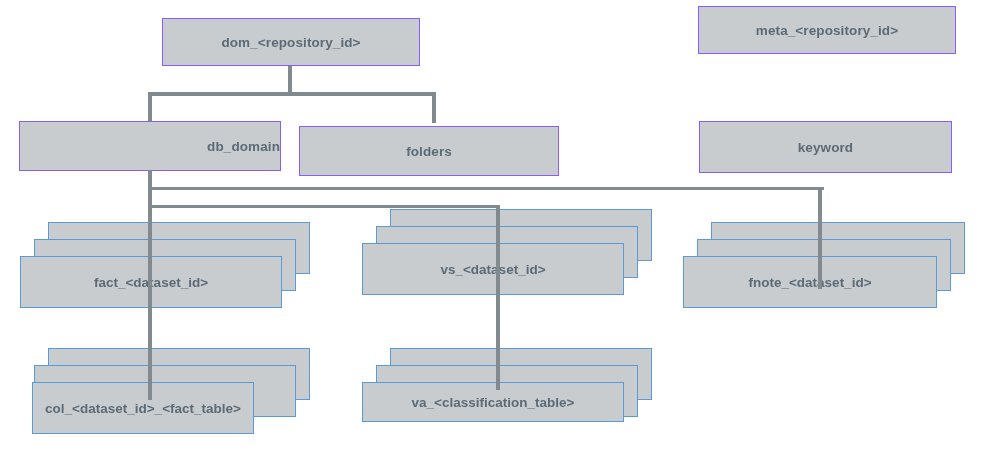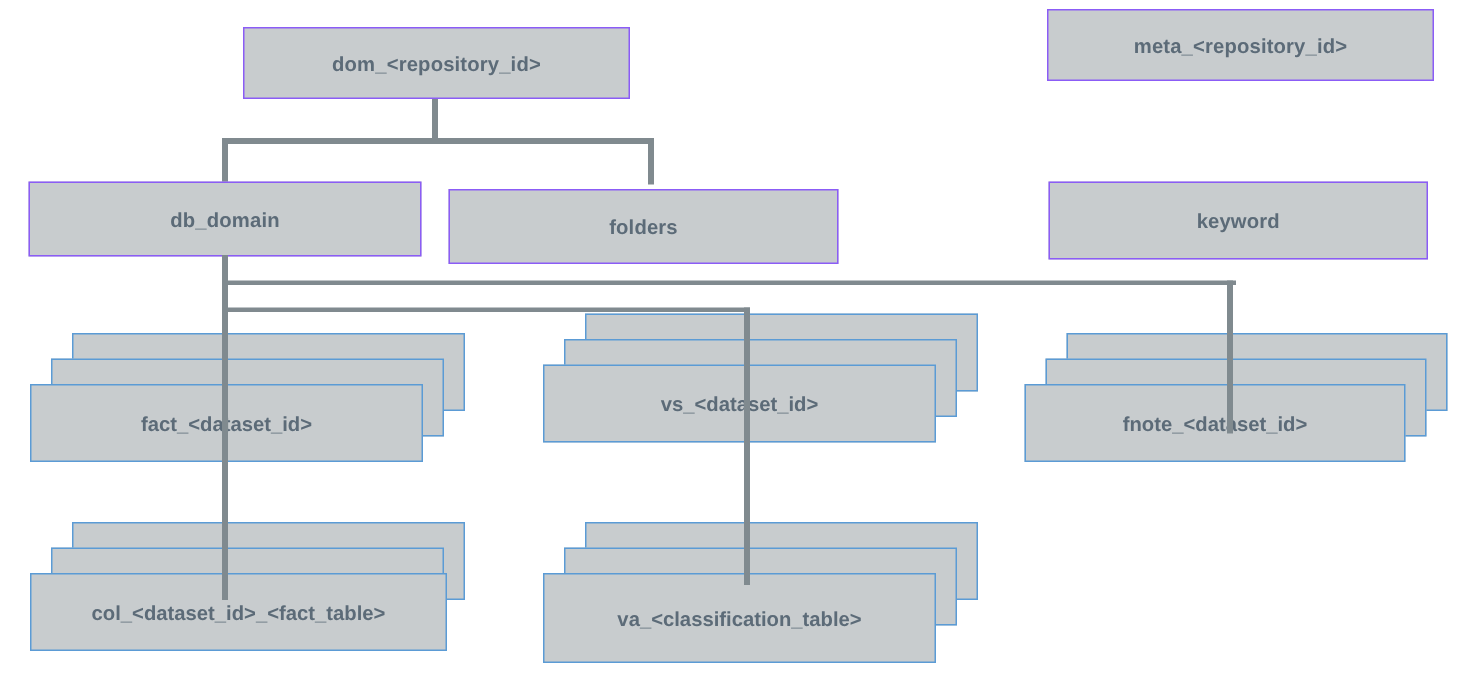--- a/index.html
+++ b/index.html
@@ -86,21 +86,21 @@
   <div class="conn over" style="left:148px; top:300px; width:4px; height:100px;"></div>
 
   <div class="node" style="left:162px; top:18px; width:258px; height:48px;">
     <span class="label">dom_&lt;repository_id&gt;</span>
   </div>
 
   <div class="node" style="left:698px; top:6px; width:258px; height:48px;">
     <span class="label">meta_&lt;repository_id&gt;</span>
   </div>
 
-  <div class="node" style="left:19px; top:121px; width:262px; height:50px;">
+  <div class="node" style="left:19px; top:121px; width:262px; height:50px;justify-content:flex-end;">
     <span class="label">db_domain</span>
   </div>
 
   <div class="node" style="left:299px; top:126px; width:260px; height:50px;">
     <span class="label">folders</span>
   </div>
 
   <div class="node" style="left:699px; top:121px; width:253px; height:52px;">
     <span class="label">keyword</span>
   </div>
@@ -125,26 +125,26 @@
     <div class="layer back2" style="width:254px; height:52px;"></div>
     <div class="layer back1" style="width:254px; height:52px;"></div>
     <div class="layer front" style="width:254px; height:52px;">
       <span class="label">fnote_&lt;dataset_id&gt;</span>
     </div>
   </div>
 
   <div class="stack" style="left:20px; top:348px; width:300px; height:90px;">
     <div class="layer back2" style="width:262px; height:52px;"></div>
     <div class="layer back1" style="width:262px; height:52px;"></div>
-    <div class="layer front" style="width:278px; height:52px;">
+    <div class="layer front" style="width:222px; height:52px;margin-left:12px;">
       <span class="label">col_&lt;dataset_id&gt;_&lt;fact_table&gt;</span>
     </div>
   </div>
 
   <div class="stack" style="left:362px; top:348px; width:300px; height:90px;">
     <div class="layer back2" style="width:262px; height:52px;"></div>
     <div class="layer back1" style="width:262px; height:52px;"></div>
-    <div class="layer front" style="width:262px; height:60px;">
+    <div class="layer front" style="width:262px; height:40px;">
       <span class="label">va_&lt;classification_table&gt;</span>
     </div>
   </div>
 
 </div>
 
 </body></html>

